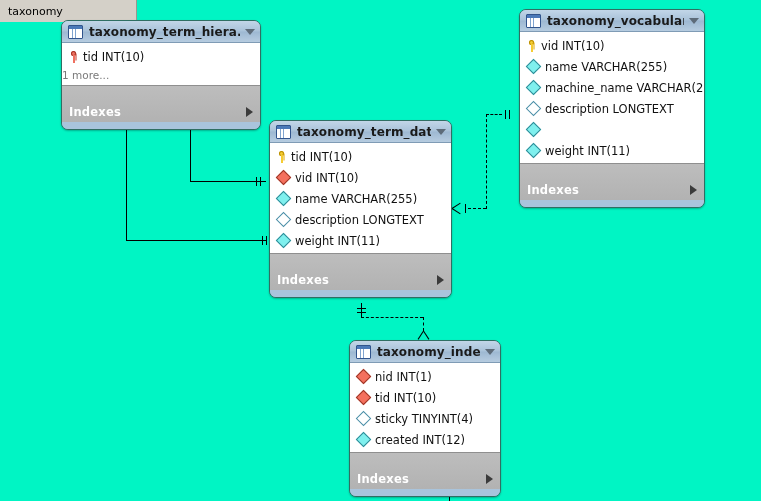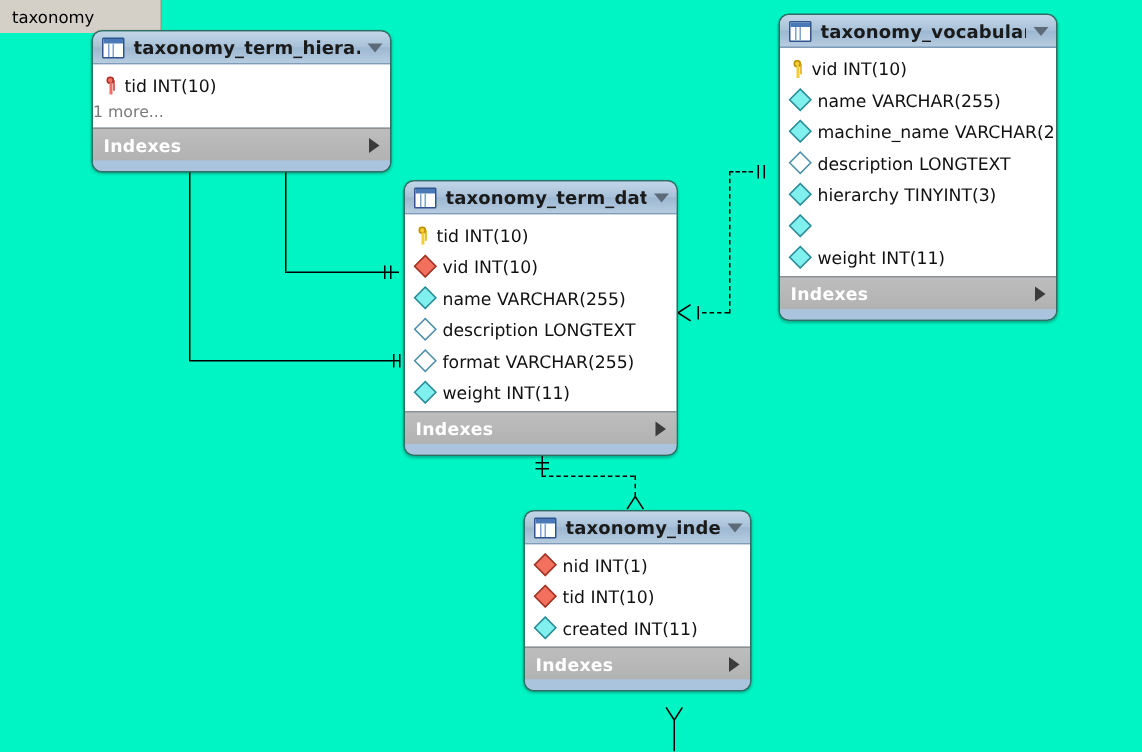--- a/index.html
+++ b/index.html
@@ -6,21 +6,21 @@
   body{
     width:761px;height:501px;
     background:#00f5c4;
     font-family:"DejaVu Sans","Liberation Sans",sans-serif;
     overflow:hidden;position:relative;
   }
   .canvas{position:absolute;inset:0;}
 
   
   .schema-tab{
-    position:absolute;left:0;top:0;width:108px;height:22px;
+    position:absolute;left:0;top:0;width:137px;height:22px;
     background:#d4d0c8;color:#000;font-size:11px;
     display:flex;align-items:center;padding-left:8px;
     box-sizing:border-box;
     border-right:1px solid #9a968e;
   }
 
   
   .tbl{position:absolute;box-sizing:border-box;}
   .tbl .card{
     border:1px solid #2f6f63;
@@ -83,21 +83,21 @@
   }
   .g.key.y{color:#e0a800;}
   .g.key.y:before{background:#f5cc33;box-shadow:inset 0 0 0 1px #b88c00;}
   .g.key.y:after{background:#f5cc33;}
   .g.key.r{color:#c0392b;}
   .g.key.r:before{background:#ef7060;box-shadow:inset 0 0 0 1px #a33226;}
   .g.key.r:after{background:#ef7060;}
 
   .tbl-foot{
     height:21px;display:flex;align-items:center;justify-content:space-between;
-    padding:0 7px 0 7px;
+    padding:15px 7px 0 7px;
     background:linear-gradient(to bottom,#bdbdbd 0%,#b2b2b2 100%);
     border-top:1px solid #8f8f8f;
   }
   .tbl-foot .ftxt{font-size:11.5px;font-weight:bold;color:#ffffff;letter-spacing:.2px;}
   .tri{
     width:0;height:0;border-top:5px solid transparent;border-bottom:5px solid transparent;
     border-left:7px solid #3b3b3b;
   }
   .tbl-strip{height:7px;background:#a9c4dc;}
 
@@ -227,24 +227,20 @@
         </div>
         <div class="col">
           <span class="g dia nn"></span>
           <span class="lbl">name VARCHAR(255)</span>
         </div>
         <div class="col">
           <span class="g dia nul"></span>
           <span class="lbl">description LONGTEXT</span>
         </div>
         <div class="col">
-          <span class="g dia nul"></span>
-          <span class="lbl">format VARCHAR(255)</span>
-        </div>
-        <div class="col">
           <span class="g dia nn"></span>
           <span class="lbl">weight INT(11)</span>
         </div>
       </div>
       <div class="tbl-foot">
         <span class="ftxt">Indexes</span>
         <span class="tri"></span>
       </div>
       <div class="tbl-strip"></div>
     </div>
@@ -269,24 +265,20 @@
         <div class="col">
           <span class="g dia nn"></span>
           <span class="lbl">machine_name VARCHAR(255)</span>
         </div>
         <div class="col">
           <span class="g dia nul"></span>
           <span class="lbl">description LONGTEXT</span>
         </div>
         <div class="col">
           <span class="g dia nn"></span>
-          <span class="lbl">hierarchy TINYINT(3)</span>
-        </div>
-        <div class="col">
-          <span class="g dia nn"></span>
         </div>
         <div class="col">
           <span class="g dia nn"></span>
           <span class="lbl">weight INT(11)</span>
         </div>
       </div>
       <div class="tbl-foot">
         <span class="ftxt">Indexes</span>
         <span class="tri"></span>
       </div>
@@ -304,22 +296,26 @@
       <div class="tbl-body">
         <div class="col">
           <span class="g dia fk"></span>
           <span class="lbl">nid INT(1)</span>
         </div>
         <div class="col">
           <span class="g dia fk"></span>
           <span class="lbl">tid INT(10)</span>
         </div>
         <div class="col">
-          <span class="g dia nn"></span>
-          <span class="lbl">created INT(11)</span>
+          <span class="g dia nul"></span>
+          <span class="lbl">sticky TINYINT(4)</span>
+        </div>
+        <div class="col">
+          <span class="g dia nn"></span>
+          <span class="lbl">created INT(12)</span>
         </div>
       </div>
       <div class="tbl-foot">
         <span class="ftxt">Indexes</span>
         <span class="tri"></span>
       </div>
       <div class="tbl-strip"></div>
     </div>
   </div>
 

